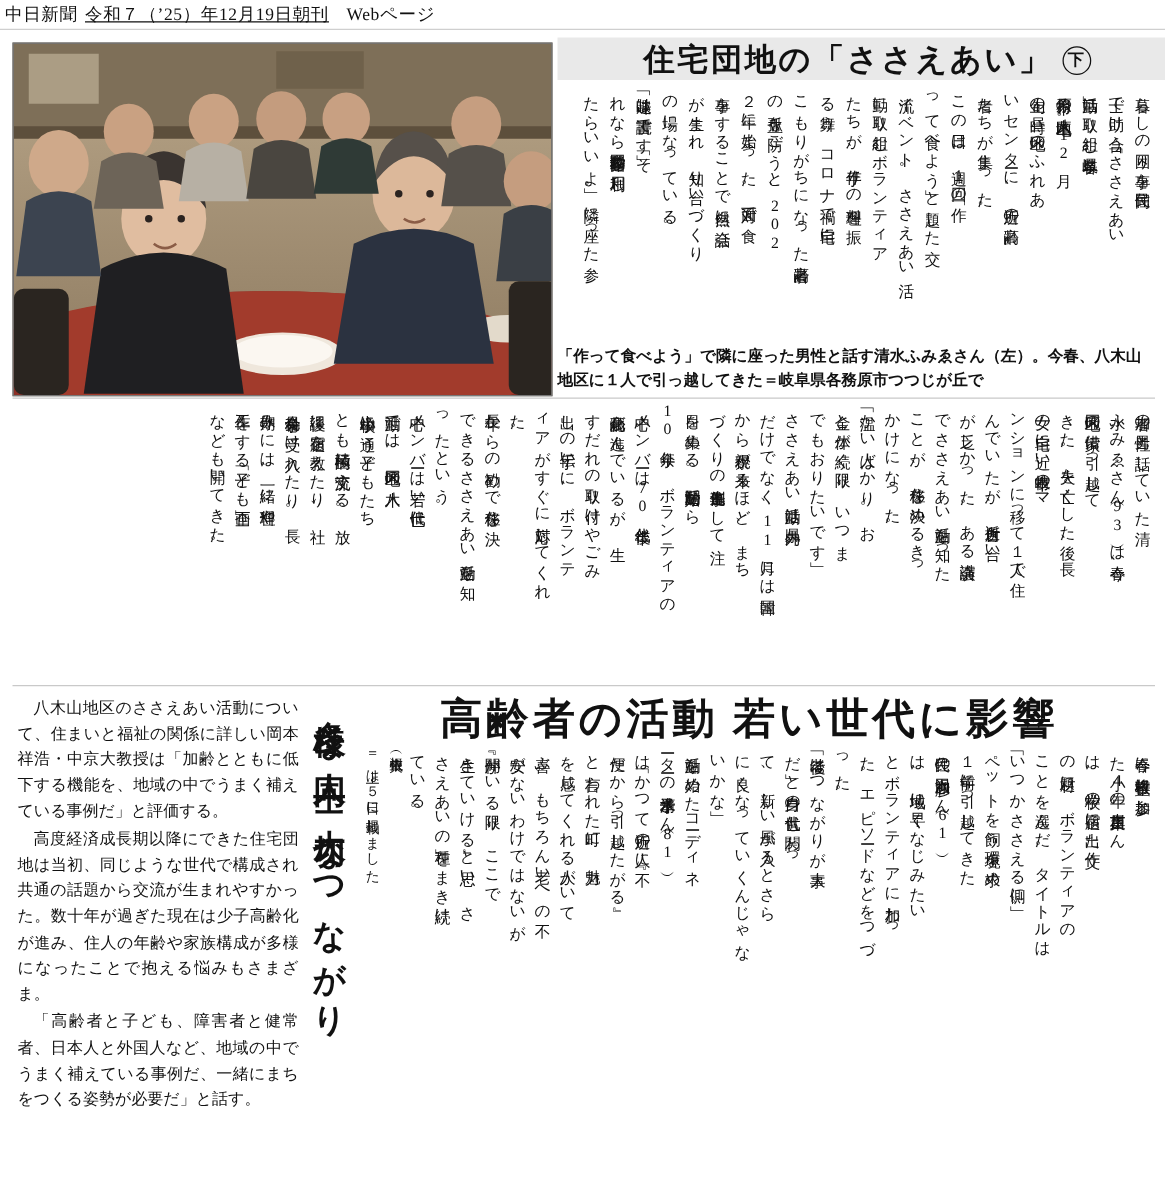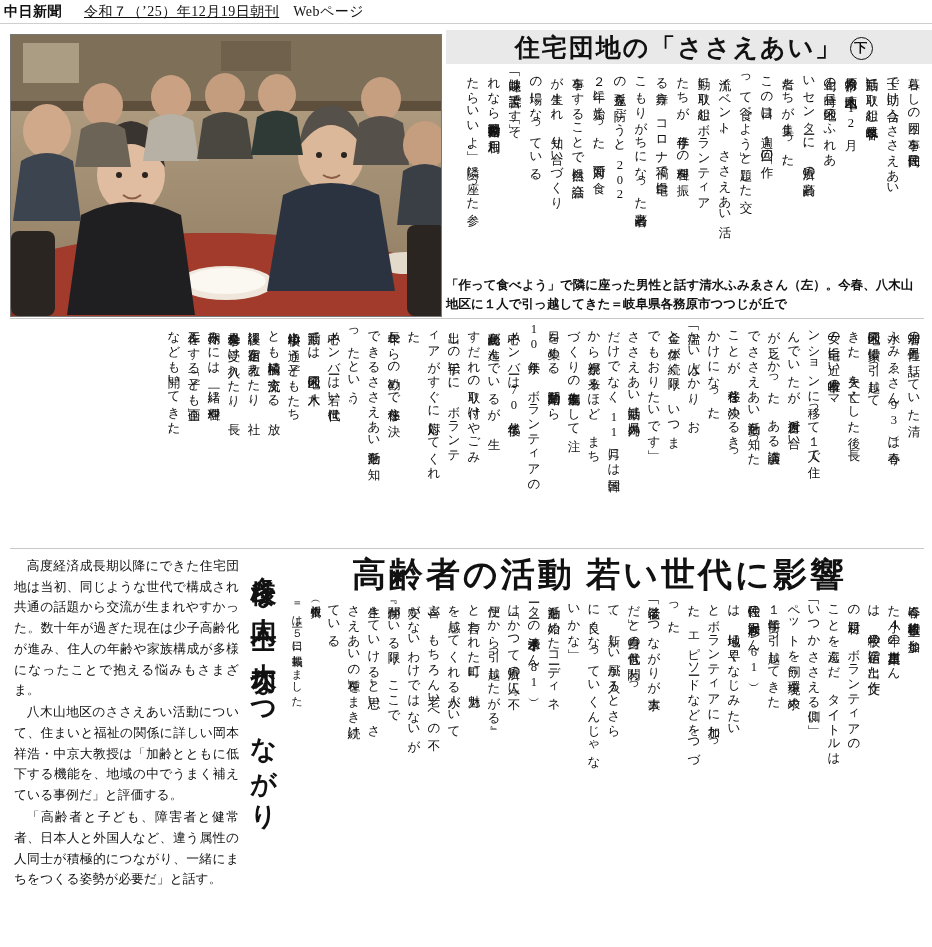--- a/index.html
+++ b/index.html
@@ -15,21 +15,21 @@
 
   
   .masthead{
     position:absolute;left:0;top:0;width:932px;height:24px;
     display:flex;align-items:center;
     font-size:14px;letter-spacing:0.5px;
     border-bottom:1px solid #cfcfcf;
     padding-left:4px;box-sizing:border-box;
   }
   .masthead span{white-space:nowrap;}
-  .mh-paper{margin-right:22px;font-weight:bold;}
+  .mh-paper{margin-right:6px;}
   .mh-date{margin-right:14px;text-decoration:underline;}
   .mh-web{}
 
   
   .photo{
     position:absolute;left:10px;top:34px;width:430px;height:281px;
     border:1px solid #777;
     background:#6d6358;
     overflow:hidden;
   }
@@ -287,18 +287,18 @@
     <div class="vcol">生きていける』と思い、さ</div>
     <div class="vcol">さえあいの種」をまき続け</div>
     <div class="vcol">ている。</div>
     <div class="vcol small">（中根真依）</div>
     <div class="vcol small">＝上は５日に掲載しました</div>
   </div>
 
   <div class="vheadline">多様な人同士 大切なつながり</div>
 
   <div class="blockC">
+    <p>八木山地区のささえあい活動について、住まいと福祉の関係に詳しい岡本祥浩・中京大教授は「加齢とともに低下する機能を、地域の中でうまく補えている事例だ」と評価する。</p>
     <p>高度経済成長期以降にできた住宅団地は当初、同じような世代で構成され共通の話題から交流が生まれやすかった。数十年が過ぎた現在は少子高齢化が進み、住人の年齢や家族構成が多様になったことで抱える悩みもさまざま。</p>
-    <p>八木山地区のささえあい活動について、住まいと福祉の関係に詳しい岡本祥浩・中京大教授は「加齢とともに低下する機能を、地域の中でうまく補えている事例だ」と評価する。</p>
-    <p>「高齢者と子ども、障害者と健常者、日本人と外国人など、違う属性の人同士が積極的につながり、一緒にまちをつくる姿勢が必要だ」と話す。</p>
+    <p>「高齢者と子ども、障害者と健常者、日本人と外国人など、地域の中でうまく補えている事例だ、一緒にまちをつくる姿勢が必要だ」と話す。</p>
   </div>
 
 </div>
 
 </body></html>

